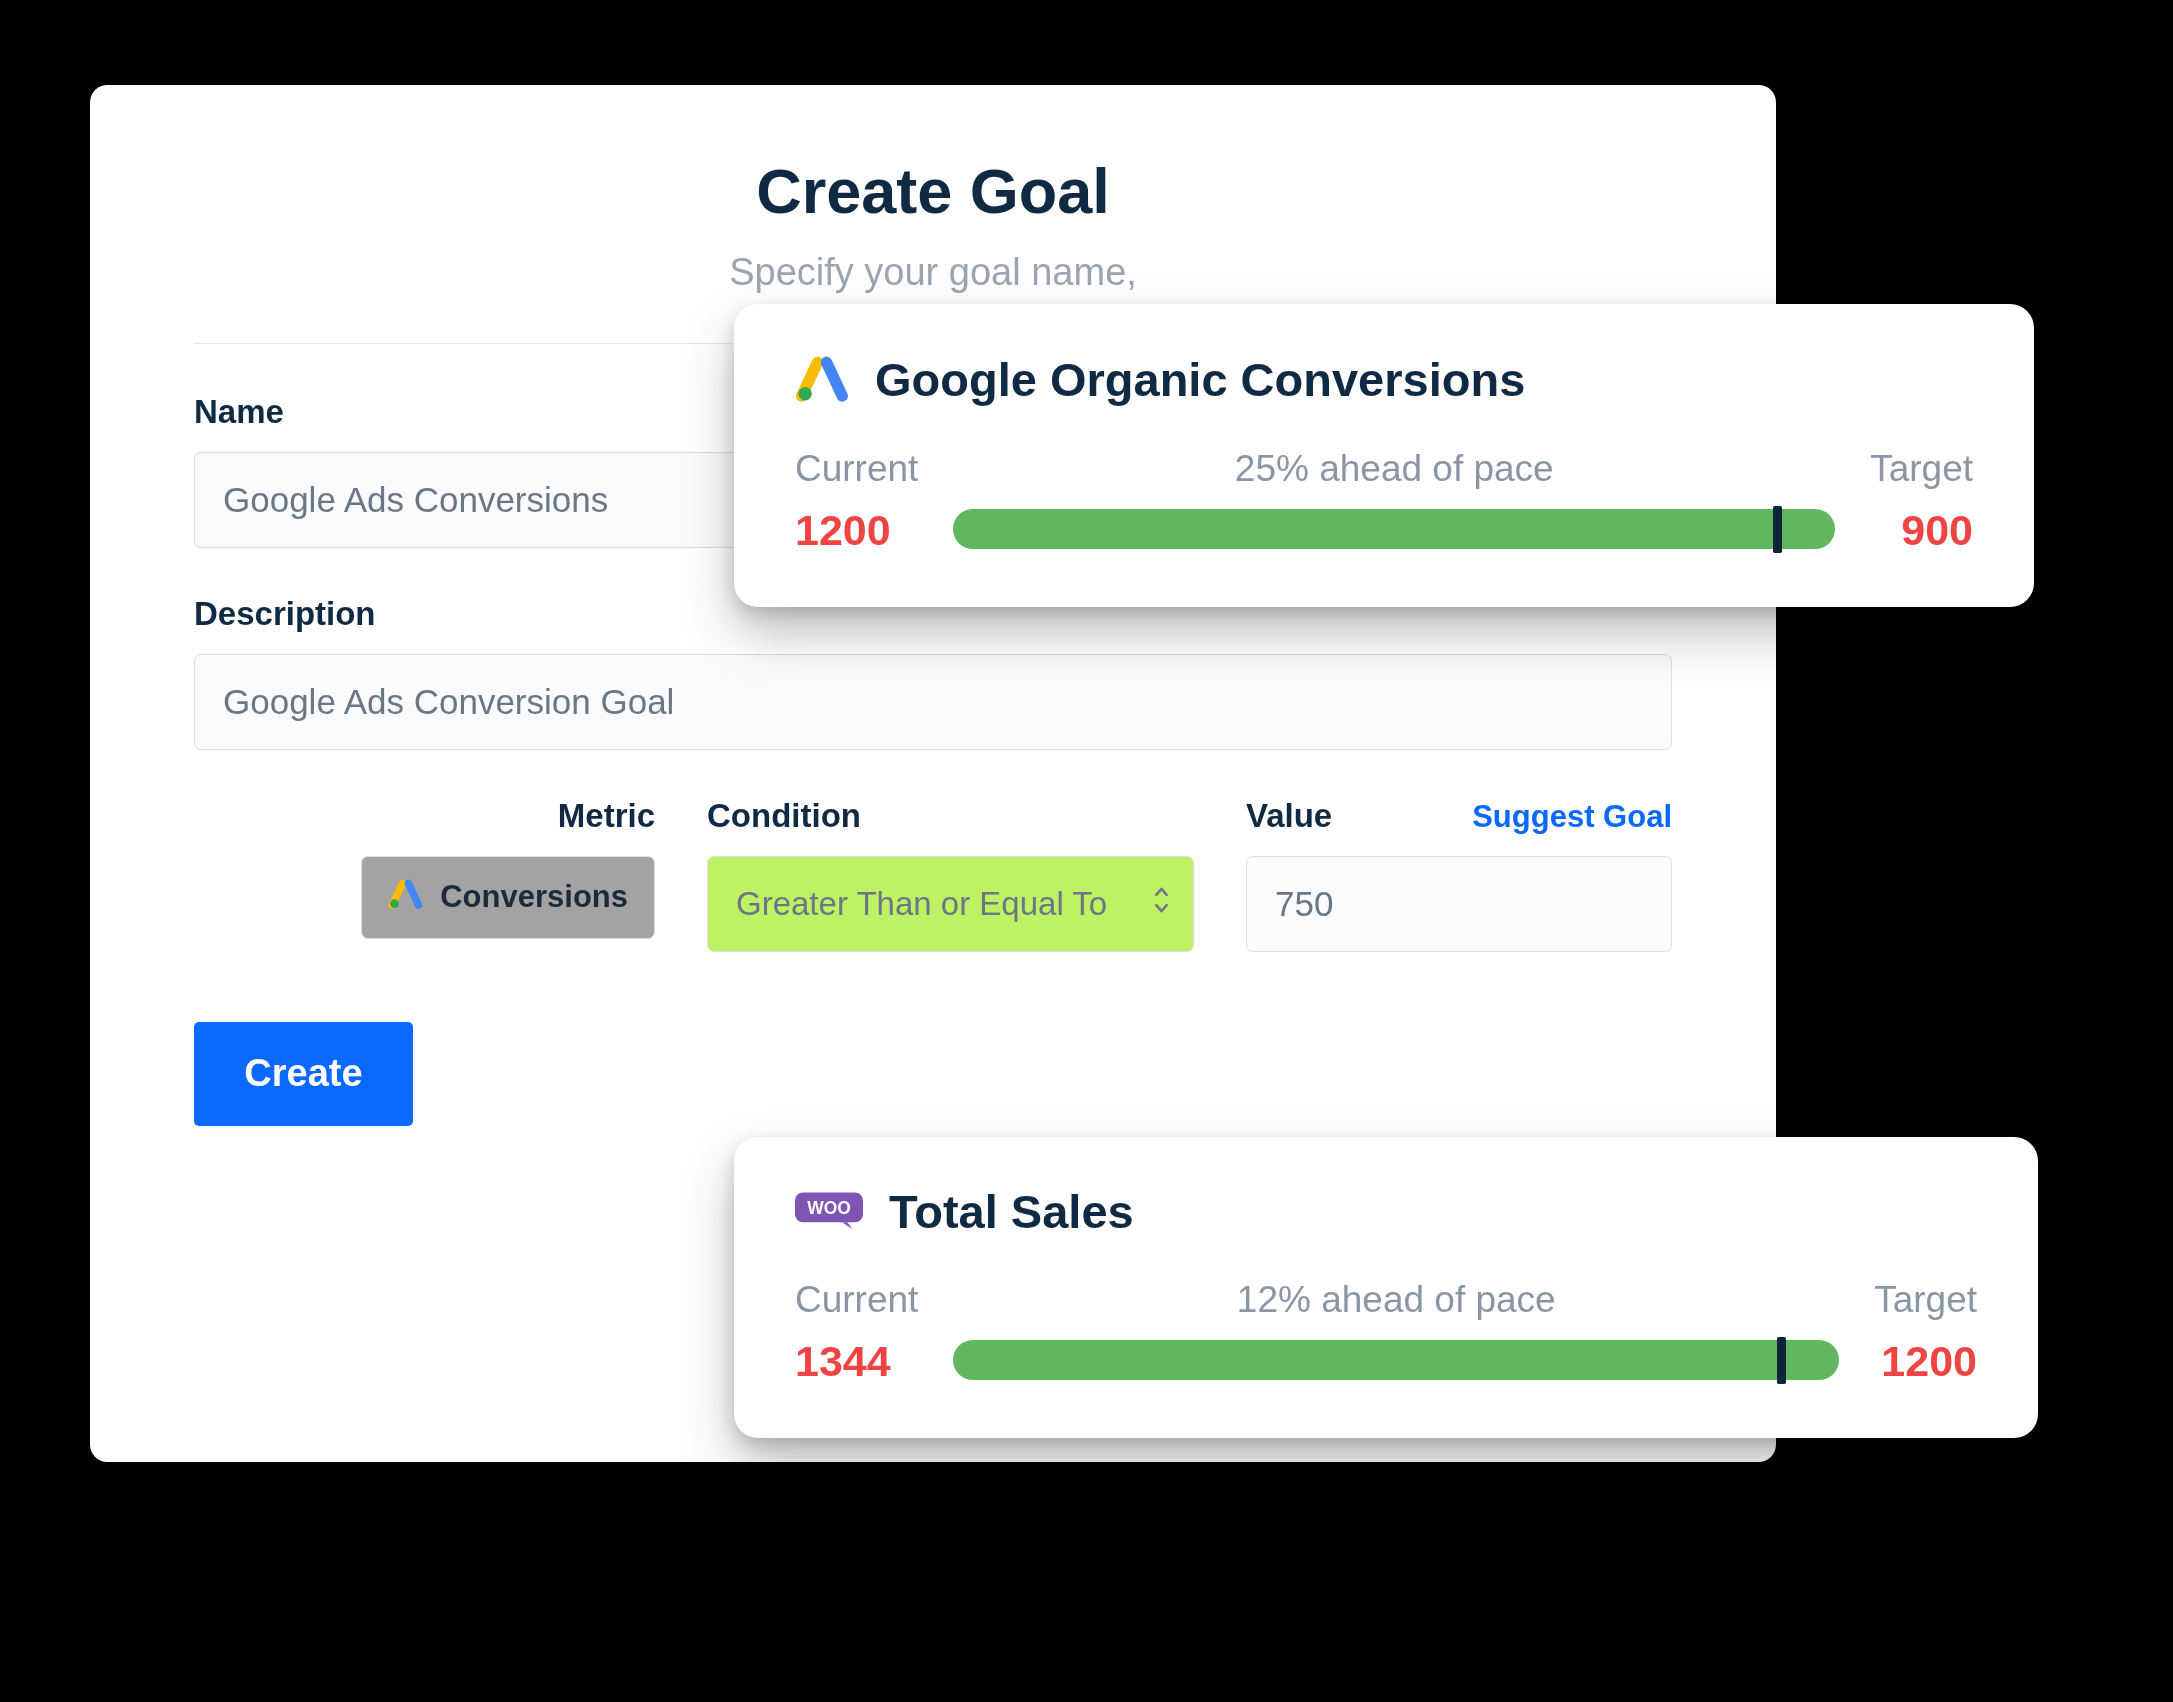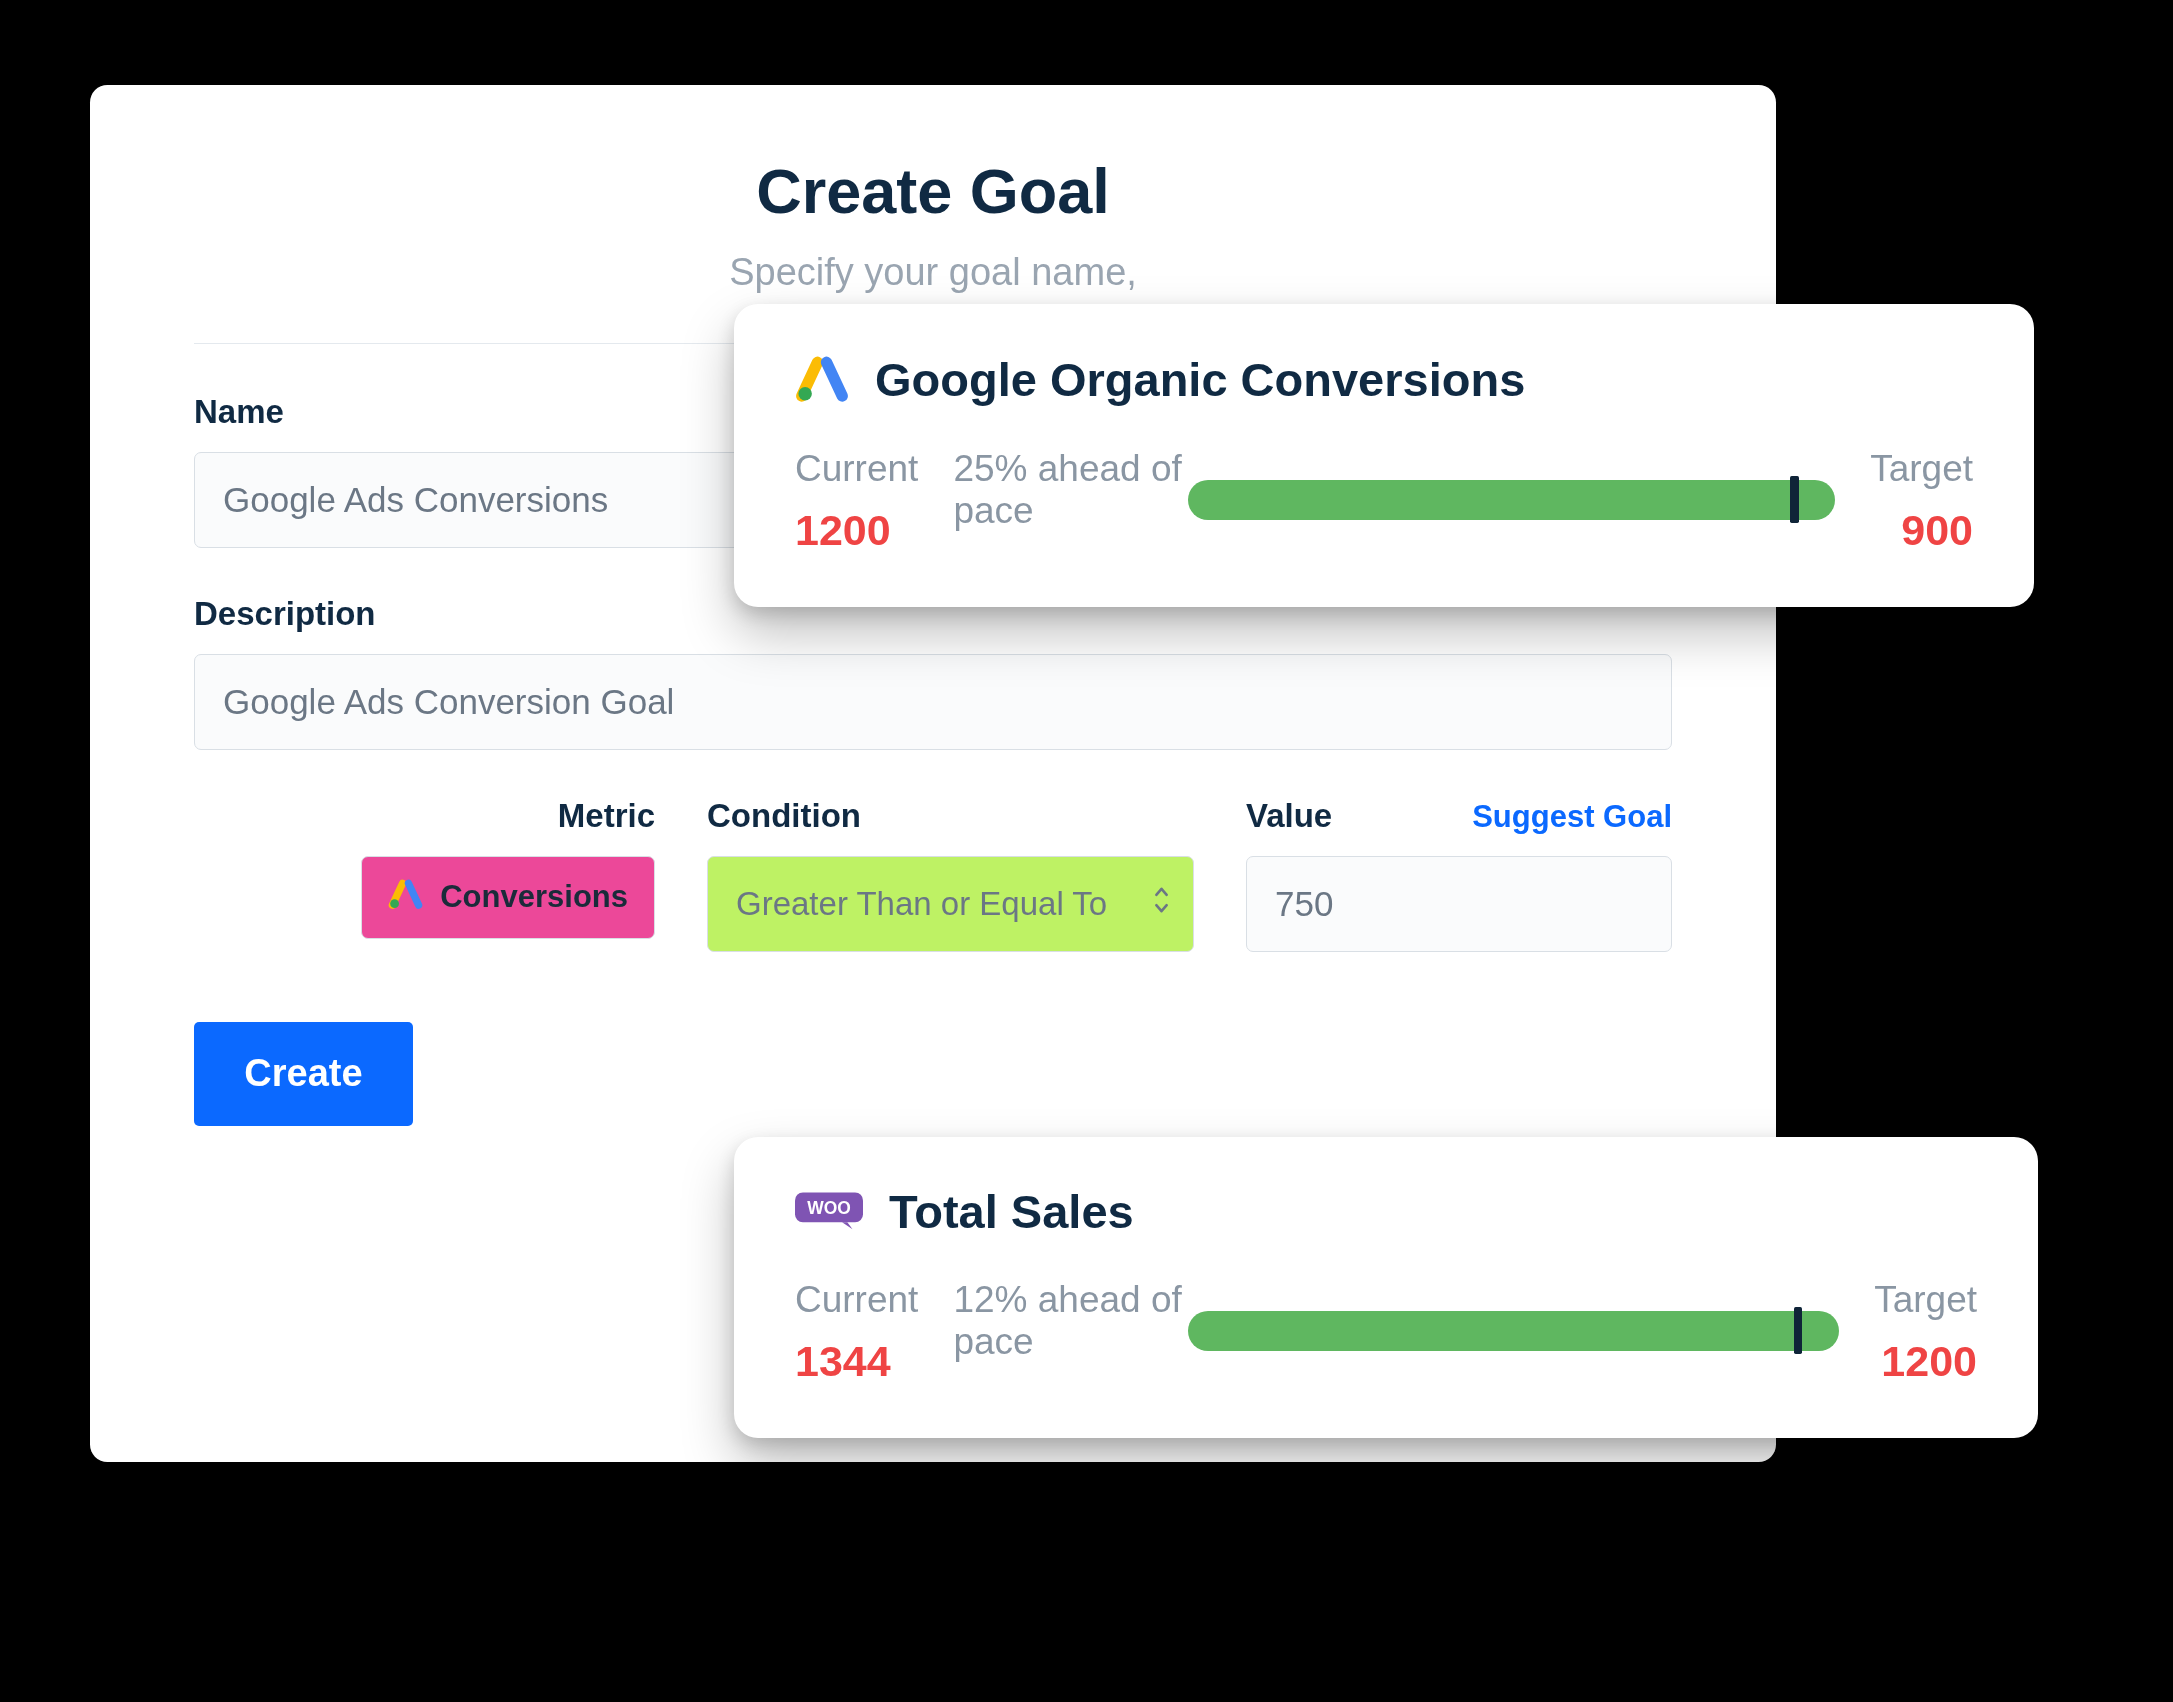--- a/index.html
+++ b/index.html
@@ -86,21 +86,21 @@
     color: #0b69ff;
     cursor: pointer;
   }
   .metric-chip {
     display: inline-flex;
     align-items: center;
     gap: 17.4px;
     height: 83px;
     border: 0.9px solid #d9dfe5;
     border-radius: 7px;
-    background: #ec4899;
+    background: #a3a3a3;
     padding: 0 26px;
     font-size: 31px;
     font-weight: 600;
     color: #1b2b3a;
   }
   .select-box {
     position: relative;
     width: 100%;
     height: 96px;
     border: 0.9px solid #d9dfe5;
@@ -175,21 +175,21 @@
     margin-bottom: 15.6px;
   }
   .stat-value {
     font-size: 43px;
     font-weight: 700;
     color: #ef4444;
   }
   .progress-col {
     flex: 1;
     display: flex;
-    flex-direction: row;
+    flex-direction: column;
     align-items: center;
   }
   .pace-label {
     font-size: 37px;
     color: #8a96a3;
     font-weight: 500;
     margin-bottom: 19px;
   }
   .progress-bar {
     position: relative;

